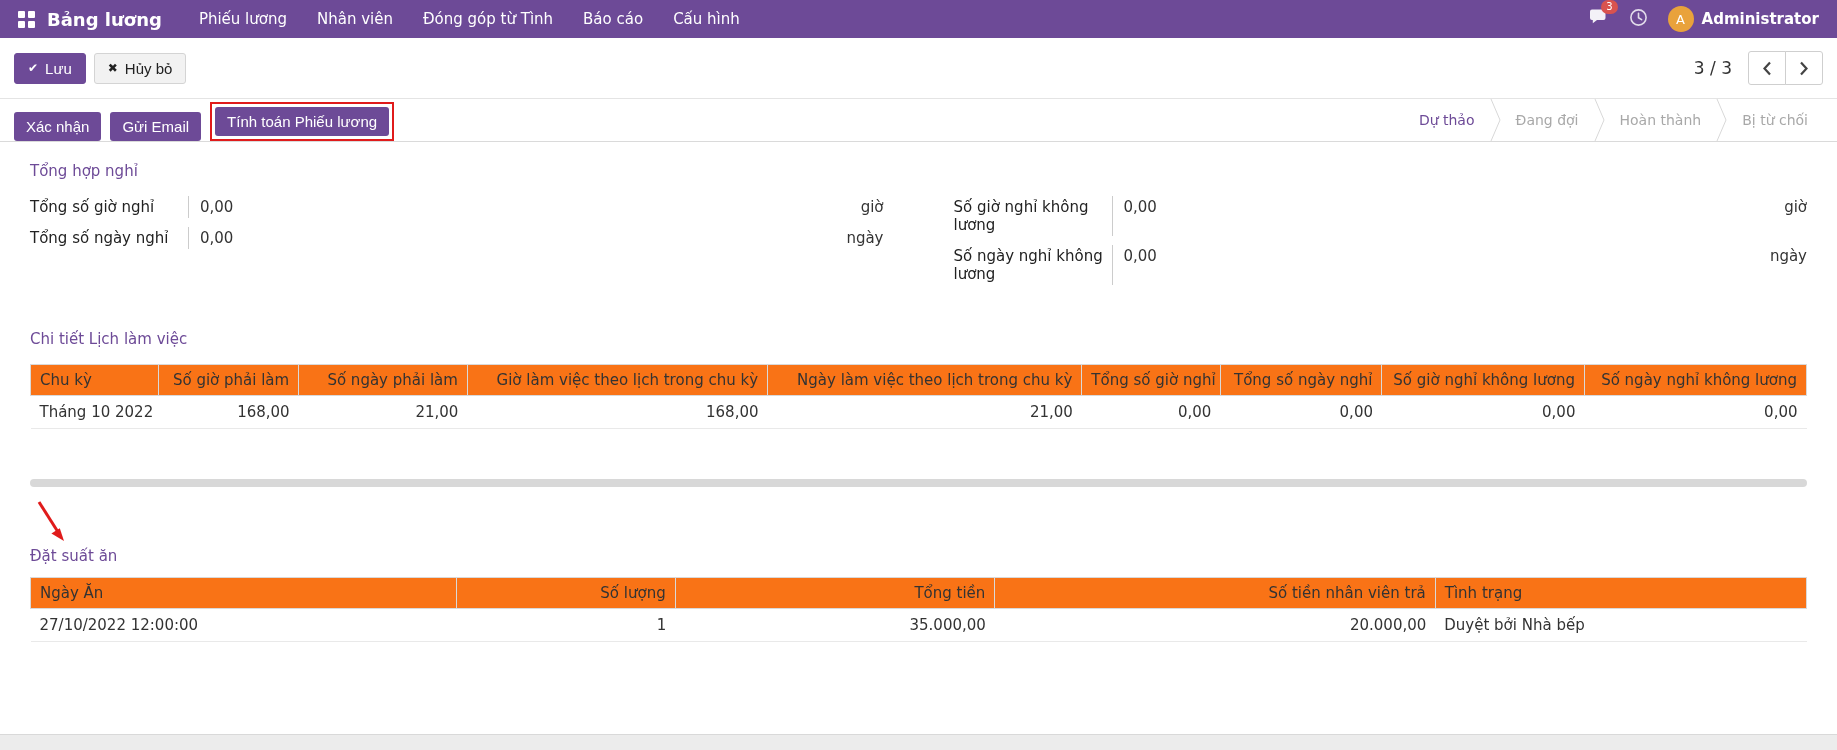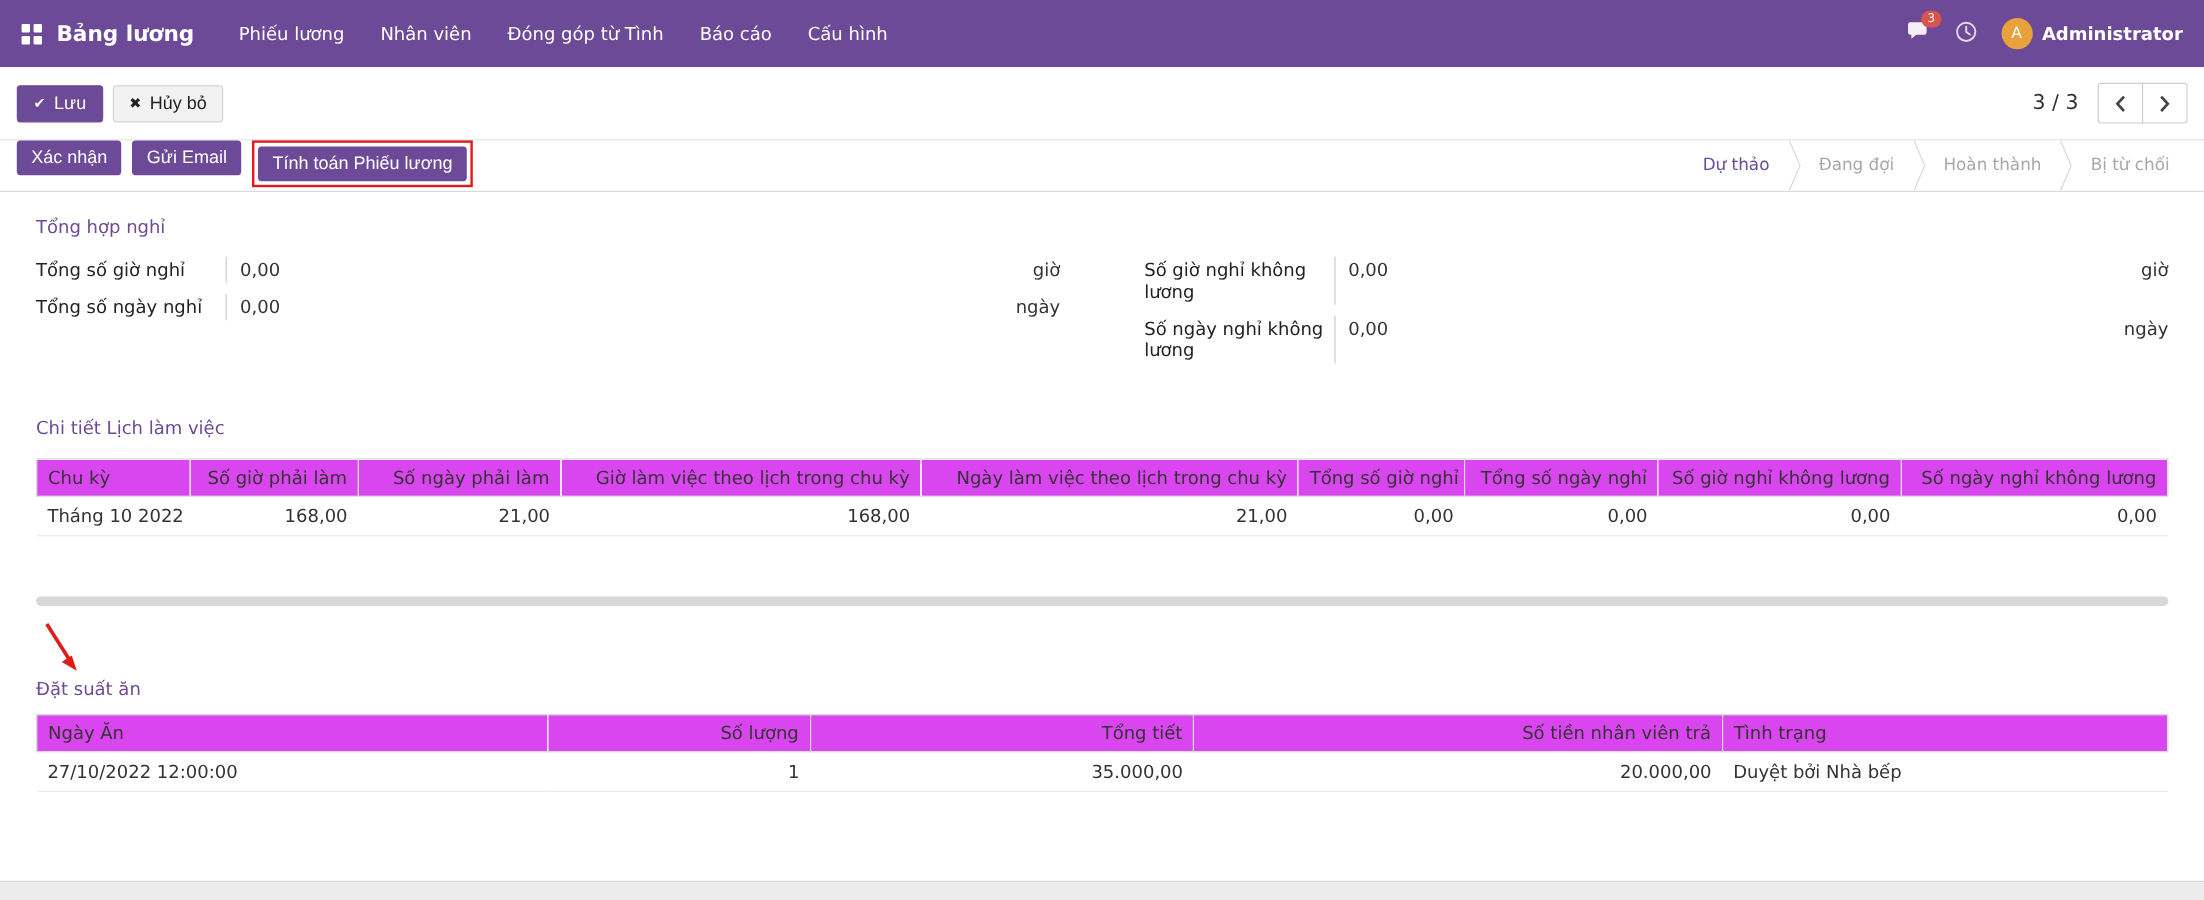--- a/index.html
+++ b/index.html
@@ -1,20 +1,20 @@
 <!DOCTYPE html>
 <html style="--navbar: #6d4a97; --accent: #6d4a97; --annotation: #e01b1b; --badge: #d9534f; --avatar: #e9a23b;"><head>
 <meta charset="utf-8">
 <style>
   * { margin:0; padding:0; box-sizing:border-box; }
   html,body { width:1837px; height:750px; overflow:hidden; background:#fff; color:#333;
     font-family:"DejaVu Sans","Liberation Sans",sans-serif; font-size:15px; }
 
   
-  .navbar { height:56px; background:var(--navbar,#6d4a97); color:#fff; display:flex; align-items:center; padding:0 14px; }
+  .navbar { height:38px; background:var(--navbar,#6d4a97); color:#fff; display:flex; align-items:center; padding:0 14px; }
   .apps-icon { width:17px; height:17px; display:grid; grid-template-columns:1fr 1fr; grid-template-rows:1fr 1fr; gap:3px; margin:0 12px 0 4px; cursor:pointer; }
   .apps-icon span { background:#fff; border-radius:1px; }
   .app-name { font-size:18px; font-weight:bold; margin-right:22px; cursor:pointer; }
   .nav-menu { display:flex; height:100%; }
   .nav-item { display:flex; align-items:center; padding:0 15px; font-size:15px; cursor:pointer; }
   .nav-right { margin-left:auto; display:flex; align-items:center; }
   .icon-btn { position:relative; padding:4px 10px; cursor:pointer; display:flex; align-items:center; }
   .badge { position:absolute; top:-4px; right:1px; background:var(--badge,#d9534f); color:#fff; font-size:10px; line-height:1; padding:2px 5px; border-radius:8px; }
   .avatar { width:26px; height:26px; border-radius:50%; background:var(--avatar,#e9a23b); color:#fff; font-size:13px; display:flex; align-items:center; justify-content:center; margin:0 8px 0 10px; }
   .user-name { font-size:15px; font-weight:600; margin-right:4px; }
@@ -32,21 +32,21 @@
   .btn-default { background:#f2f2f2; border-color:#d4d4d4; color:#222; margin-left:8px; }
   .btn .ico { font-size:12px; }
   .pager { margin-left:auto; display:flex; align-items:center; gap:16px; }
   .pager-count { font-size:17px; color:#333; }
   .pager-btns { display:flex; }
   .pager-btn { width:38px; height:34px; background:#fff; border:1px solid #cfcfcf; display:flex; align-items:center; justify-content:center; cursor:pointer; }
   .pager-btn.prev { border-radius:3px 0 0 3px; }
   .pager-btn.next { border-radius:0 3px 3px 0; margin-left:-1px; }
 
   
-  .statusbar { height:44px; display:flex; align-items:flex-start; padding:0 14px; background:#fff;
+  .statusbar { height:44px; display:flex; align-items:flex-end; padding:0 14px; background:#fff;
     border-top:1px solid #e4e4e4; border-bottom:1px solid #dadada; }
   .status-btn { background:var(--accent,#6d4a97); color:#fff; border:none; border-radius:3px; font-size:15px; padding:6px 12px; margin-right:9px; cursor:pointer; }
   .annotation-box { display:inline-flex; border:2px solid var(--annotation,#e01b1b); padding:3px; margin-right:9px; }
   .annotation-box .status-btn { margin-right:0; }
   .states { margin-left:auto; display:flex; align-items:center; height:100%; }
   .state { font-size:14px; color:#a8a8a8; padding:0 15px; cursor:pointer; white-space:nowrap; }
   .state.active { color:var(--accent,#6d4a97); }
   .state-sep { flex-shrink:0; }
 
   
@@ -54,21 +54,21 @@
   .section-title { color:var(--accent,#6d4a97); font-size:15px; font-weight:normal; margin-bottom:16px; }
   .fields-grid { display:grid; grid-template-columns:1fr 1fr; column-gap:70px; }
   .frow { display:flex; align-items:stretch; margin-bottom:9px; }
   .flabel { width:158px; flex-shrink:0; padding:2px 8px 2px 0; color:#222; }
   .fvalue { flex:1; border-left:1px solid #ccc; padding:2px 0 2px 11px; cursor:text; }
   .funit { margin-left:auto; padding:2px 0 2px 8px; color:#333; white-space:nowrap; }
   .meal-total { margin-top:36px; width:calc(50% - 35px); }
 
   .list-section { margin-top:36px; }
   table.o-list { width:100%; border-collapse:collapse; font-size:15px; table-layout:fixed; }
-  table.o-list th { background:#d946ef; border:1px solid #d9d9d9; font-weight:normal; color:#333; padding:6px 9px; text-align:left; white-space:nowrap; overflow:hidden; cursor:pointer; }
+  table.o-list th { background:#f97316; border:1px solid #d9d9d9; font-weight:normal; color:#333; padding:6px 9px; text-align:left; white-space:nowrap; overflow:hidden; cursor:pointer; }
   table.o-list td { padding:7px 9px; border-bottom:1px solid #e9e9e9; white-space:nowrap; overflow:hidden; cursor:pointer; }
   .ta-r { text-align:right !important; }
 
   .hscrollbar { margin-top:50px; height:8px; border-radius:4px; background:#d8d8d8; cursor:pointer; }
 
   .meal-section { position:relative; margin-top:60px; }
   .arrow-annotation { position:absolute; left:2px; top:-48px; pointer-events:none; }
   .meal-section .section-title { margin-bottom:12px; }
 
   .page-bottom { position:absolute; left:0; bottom:0; width:100%; height:16px; background:#ececec; border-top:1px solid #d9d9d9; }
@@ -254,21 +254,21 @@
         <col style="width:24%">
           <col style="width:12.3%">
           <col style="width:18%">
           <col style="width:24.8%">
           <col style="width:20.9%">
       </colgroup>
       <thead>
         <tr>
           <th>Ngày Ăn</th>
           <th class="ta-r">Số lượng</th>
-          <th class="ta-r">Tổng tiết</th>
+          <th class="ta-r">Tổng tiền</th>
           <th class="ta-r">Số tiền nhân viên trả</th>
           <th>Tình trạng</th>
         </tr>
       </thead>
       <tbody>
         <tr>
           <td>27/10/2022 12:00:00</td>
           <td class="ta-r">1</td>
           <td class="ta-r">35.000,00</td>
           <td class="ta-r">20.000,00</td>

